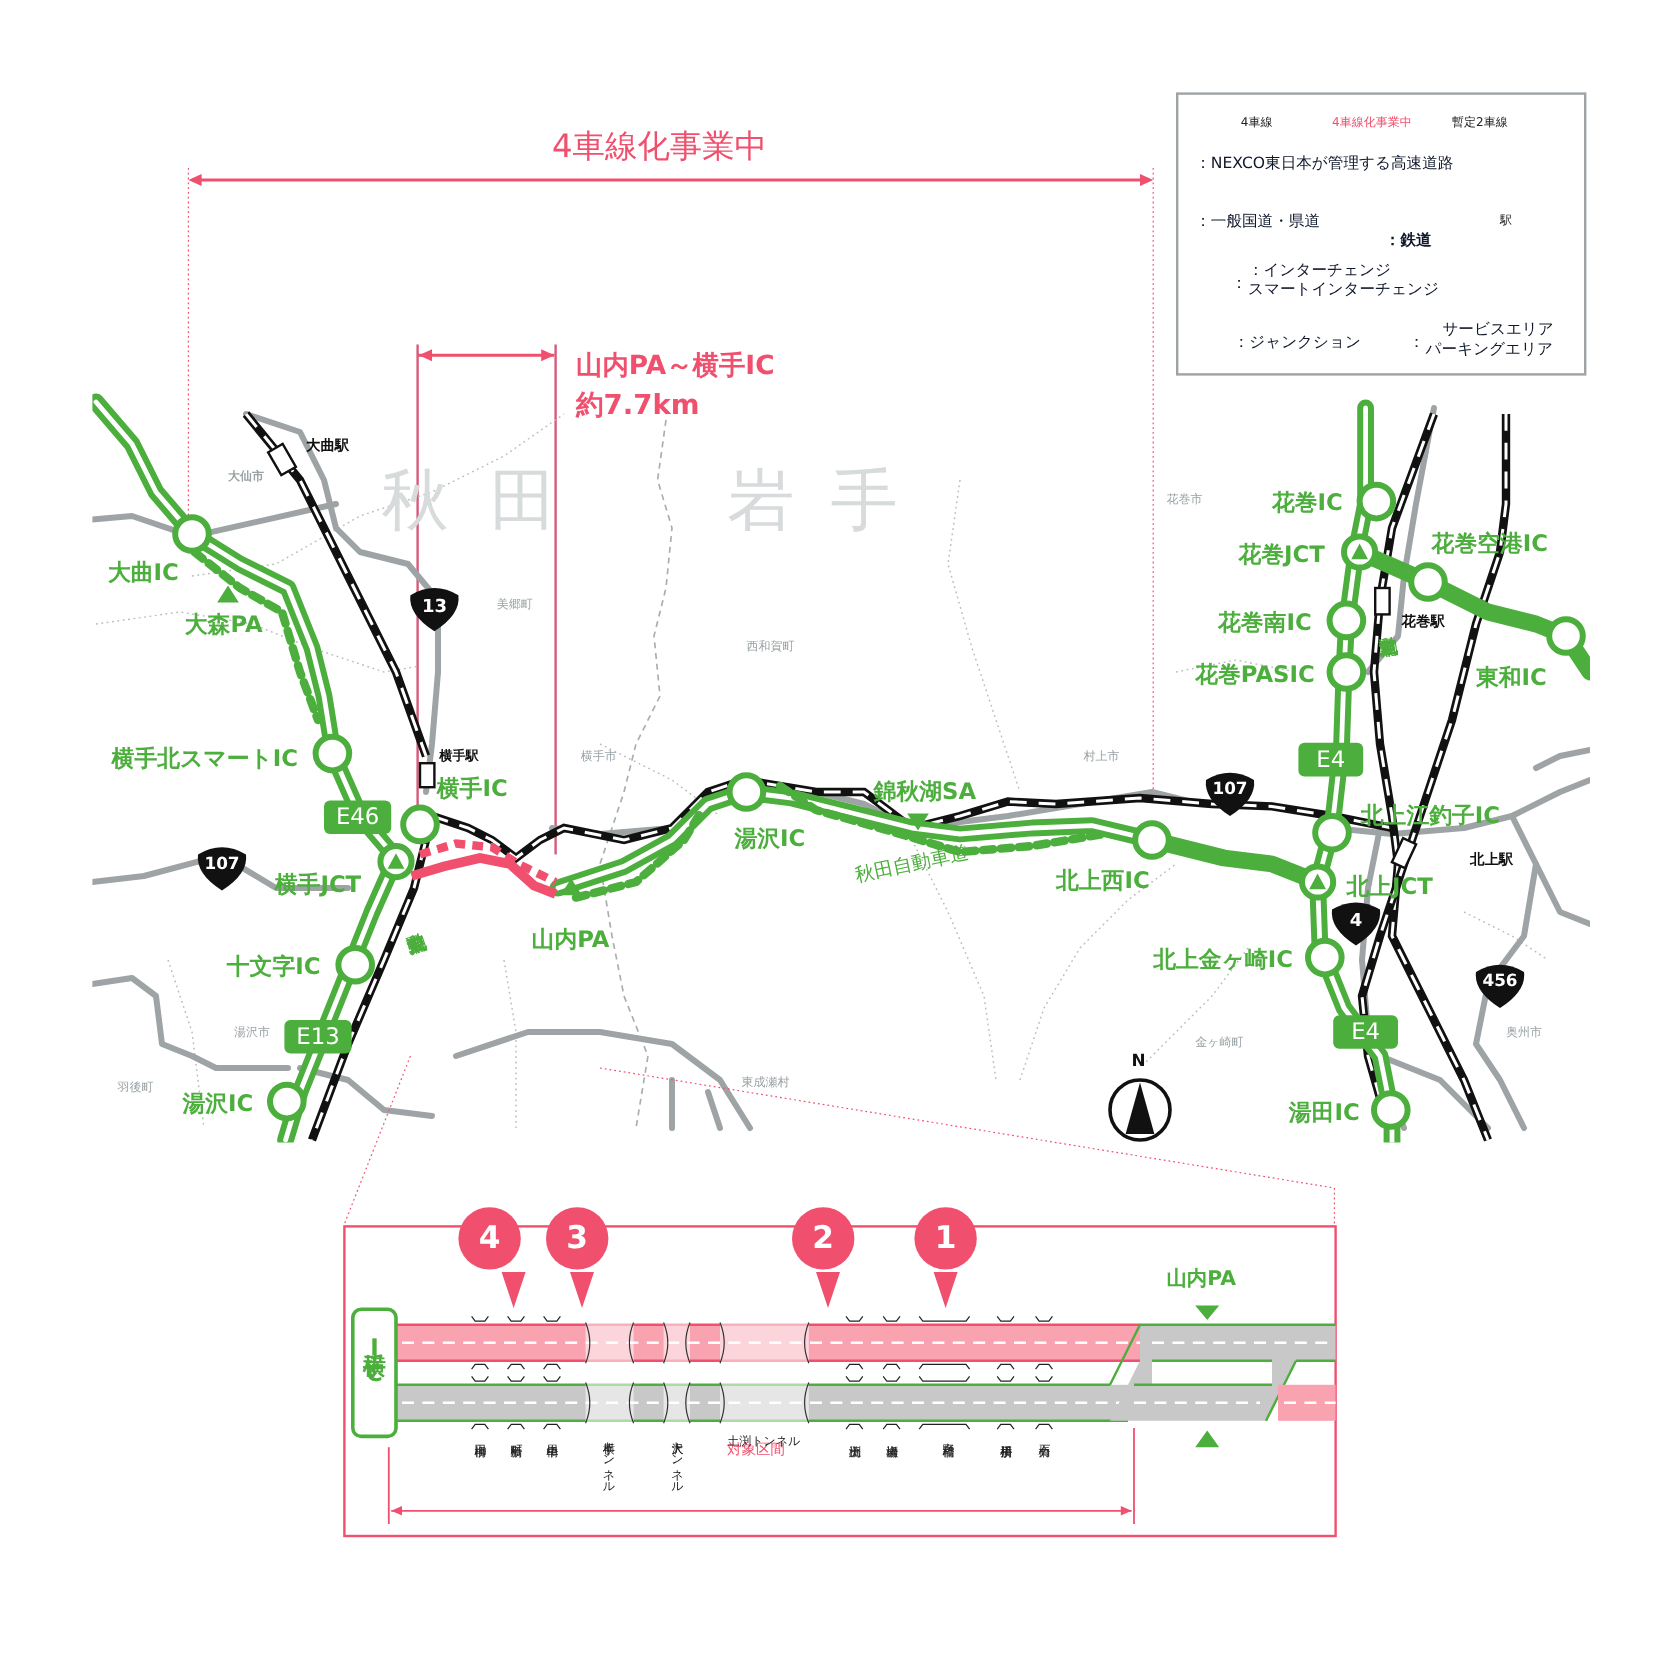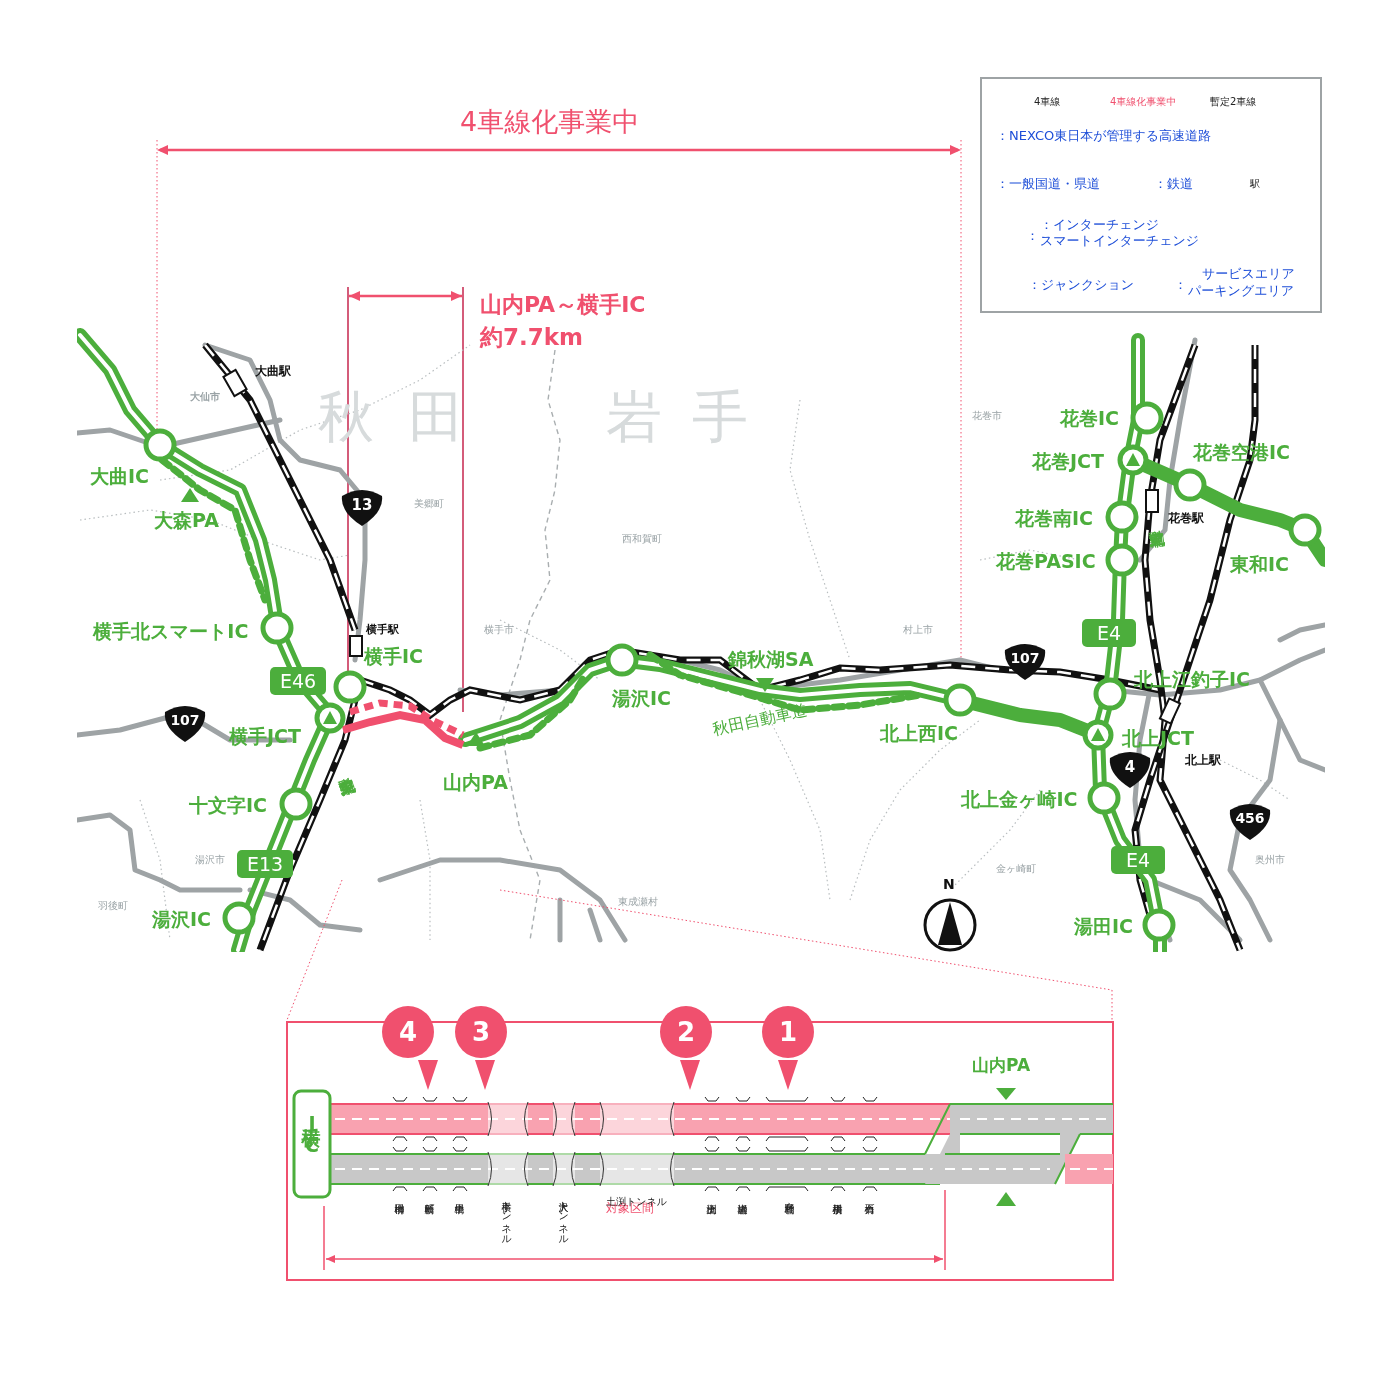--- a/index.html
+++ b/index.html
@@ -5,21 +5,21 @@
   html,body{margin:0;padding:0;background:#fff;}
   body{width:1400px;height:1400px;position:relative;overflow:hidden;font-family:"DejaVu Sans","Liberation Sans",sans-serif;}
   svg{position:absolute;left:0;top:0;}
   .lbl{position:absolute;white-space:nowrap;font-weight:bold;}
   .ic-label{color:#4cae3c;font-size:19px;}
   .muni{color:#9aa3a6;font-size:10px;font-weight:normal;}
   .station{color:#111;font-size:12px;font-weight:bold;}
   .pref{color:#d7dbdc;font-size:56px;font-weight:normal;letter-spacing:4px;}
   .pink{color:#f0506e;}
   .legend{position:absolute;left:980px;top:77px;width:342px;height:236px;border:2px solid #9ea3a5;box-sizing:border-box;background:#fff;}
-  .legend .t{position:absolute;font-size:13px;color:#1d4ed8;white-space:nowrap;}
+  .legend .t{position:absolute;font-size:13px;color:#0f172a;white-space:nowrap;}
   .legend .s{position:absolute;font-size:10px;white-space:nowrap;}
   .vert{writing-mode:vertical-rl;text-orientation:upright;}
   .shield{position:absolute;color:#fff;font-weight:bold;font-size:15px;text-align:center;}
   .badge{position:absolute;background:#4cae3c;color:#fff;font-size:19px;border-radius:5px;text-align:center;}
   .pin{position:absolute;width:52px;height:52px;border-radius:50%;background:#f0506e;color:#fff;font-weight:bold;font-size:26px;text-align:center;line-height:52px;}
   .bridge{position:absolute;font-size:10px;color:#222;line-height:12px;}
 </style>
 </head>
 <body>
 
@@ -283,21 +283,21 @@
 <div class="lbl muni" style="left:972px;top:409px;">花巻市</div>
 <div class="lbl muni" style="left:195px;top:853px;">湯沢市</div>
 <div class="lbl muni" style="left:98px;top:899px;">羽後町</div>
 <div class="lbl muni" style="left:618px;top:895px;">東成瀬村</div>
 <div class="lbl muni" style="left:996px;top:862px;">金ヶ崎町</div>
 <div class="lbl muni" style="left:1255px;top:853px;">奥州市</div>
 
 <div class="lbl station" style="left:255px;top:363px;">大曲駅</div>
 <div class="lbl station" style="left:366px;top:622px;font-size:11px;">横手駅</div>
 <div class="lbl station" style="left:1168px;top:510px;">花巻駅</div>
-<div class="lbl station" style="left:1185px;top:708px;margin-top:44px;">北上駅</div>
+<div class="lbl station" style="left:1225px;top:708px;">北上駅</div>
 
 <div class="lbl ic-label" style="left:90px;top:464px;">大曲IC</div>
 <div class="lbl ic-label" style="left:93px;top:619px;">横手北スマートIC</div>
 <div class="lbl ic-label" style="left:364px;top:644px;">横手IC</div>
 <div class="lbl ic-label" style="left:189px;top:793px;">十文字IC</div>
 <div class="lbl ic-label" style="left:152px;top:907px;">湯沢IC</div>
 <div class="lbl ic-label" style="left:612px;top:686px;">湯沢IC</div>
 <div class="lbl ic-label" style="left:880px;top:721px;">北上西IC</div>
 <div class="lbl ic-label" style="left:1060px;top:406px;">花巻IC</div>
 <div class="lbl ic-label" style="left:1193px;top:440px;">花巻空港IC</div>
@@ -332,21 +332,21 @@
 <div class="lbl vert" style="left:1143px;top:520px;color:#4cae3c;font-size:16px;font-weight:normal;transform:rotate(-8deg);transform-origin:top left;">東北自動車道</div>
 
 <div class="lbl" style="left:943px;top:876px;font-size:14px;color:#111;">N</div>
 
 <div class="legend">
   <div class="s" style="left:52px;top:16px;color:#222;">4車線</div>
   <div class="s" style="left:128px;top:16px;color:#f0506e;">4車線化事業中</div>
   <div class="s" style="left:228px;top:16px;color:#222;">暫定2車線</div>
   <div class="t" style="left:14px;top:48px;">：NEXCO東日本が管理する高速道路</div>
   <div class="t" style="left:14px;top:96px;">：一般国道・県道</div>
-  <div class="t" style="left:172px;top:96px;">：鉄道</div>
+  <div class="t" style="left:172px;top:112px;font-weight:bold;">：鉄道</div>
   <div class="s" style="left:268px;top:98px;color:#222;">駅</div>
   <div class="t" style="left:44px;top:148px;">：</div>
   <div class="t" style="left:58px;top:137px;text-align:center;">：インターチェンジ</div>
   <div class="t" style="left:58px;top:153px;">スマートインターチェンジ</div>
   <div class="t" style="left:46px;top:197px;">：ジャンクション</div>
   <div class="t" style="left:192px;top:197px;">：</div>
   <div class="t" style="left:220px;top:186px;text-align:right;">サービスエリア</div>
   <div class="t" style="left:206px;top:203px;">パーキングエリア</div>
 </div>
 

